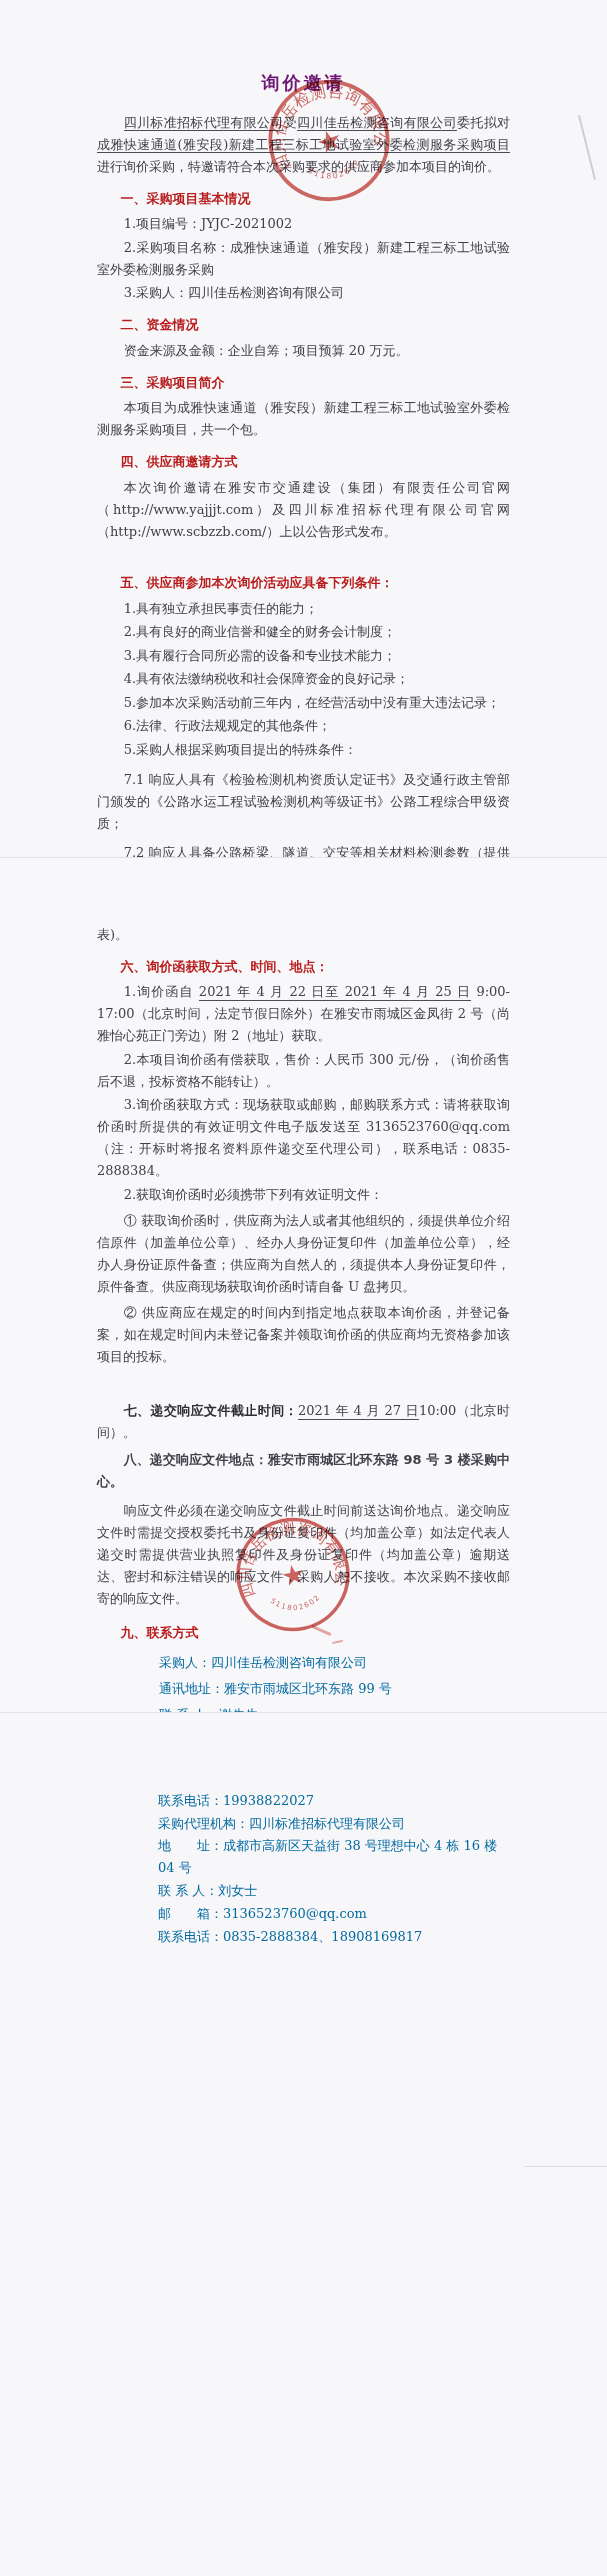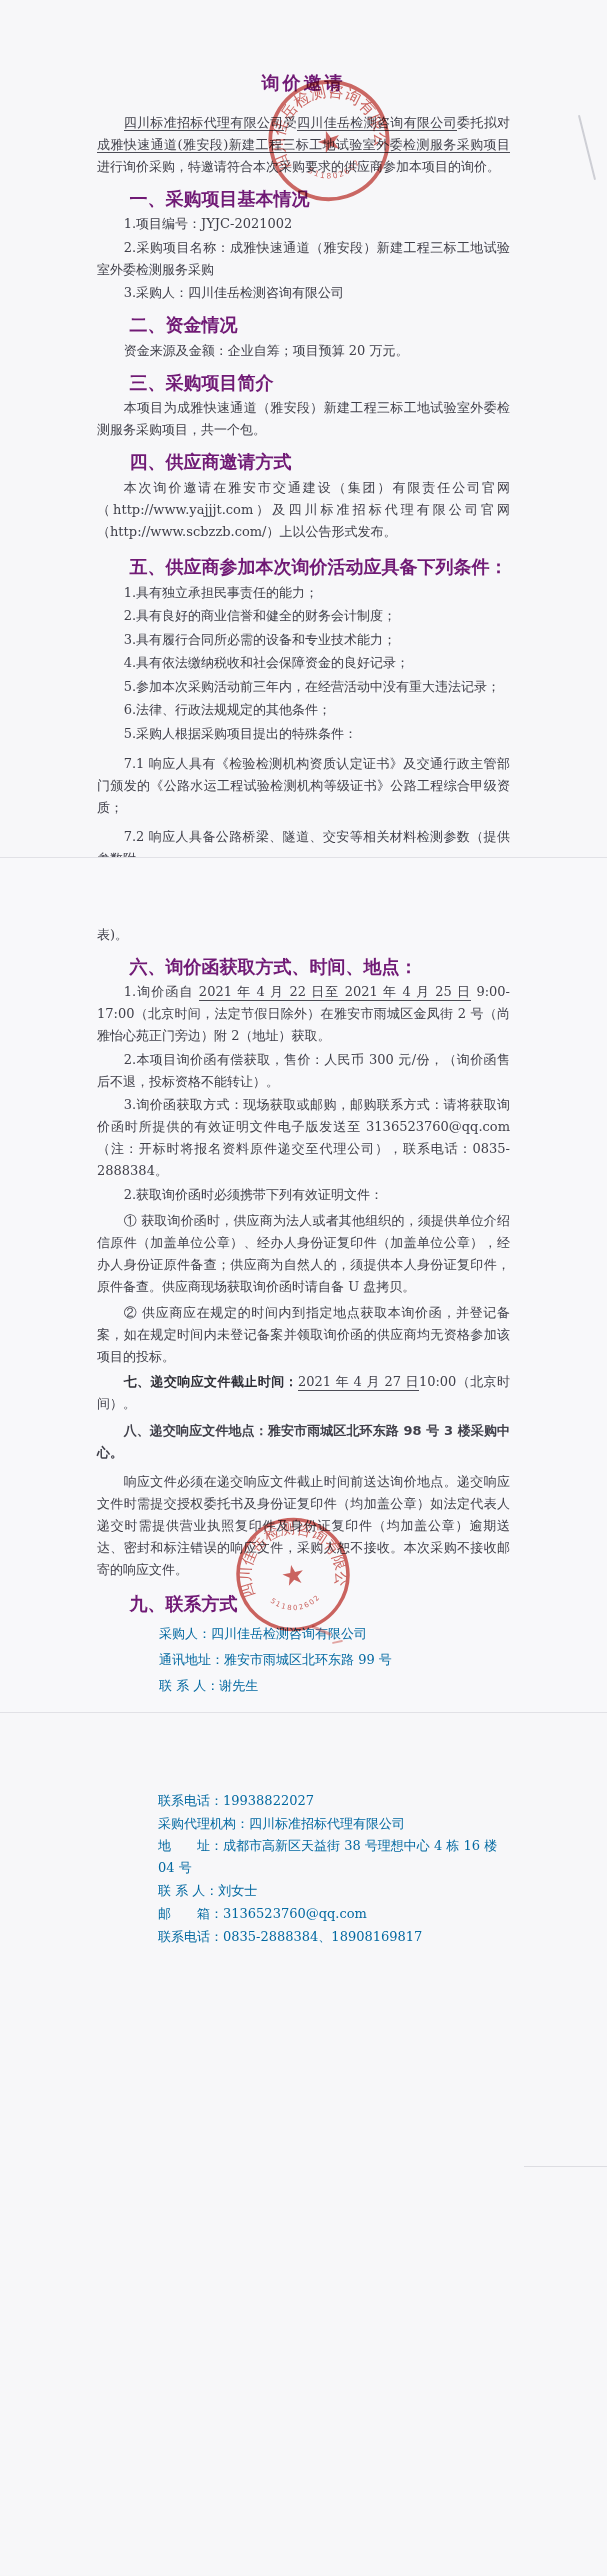--- a/index.html
+++ b/index.html
@@ -40,23 +40,23 @@
     line-height: 22px;
     color: #40404a;
     text-align: justify;
     text-indent: 2.05em;
   }
   p.no-indent { text-indent: 0; }
   .sec-heading {
     margin: 10px 0 4.6px 0;
     font-family: "DejaVu Sans", "Liberation Sans", sans-serif;
     font-weight: bold;
-    font-size: 18px;
+    font-size: 13px;
     line-height: 21px;
-    color: #701a75;
+    color: #b91c1c;
     text-indent: 1.8em;
   }
   .hei {
     font-family: "DejaVu Sans", "Liberation Sans", sans-serif;
     font-weight: bold;
     color: #2e2e36;
   }
   u.fill {
     text-decoration: none;
     border-bottom: 1.1px solid #4c4c56;
@@ -131,21 +131,21 @@
 
   <h2 class="sec-heading">二、资金情况</h2>
   <p class="body">资金来源及金额：企业自筹；项目预算 20 万元。</p>
 
   <h2 class="sec-heading">三、采购项目简介</h2>
   <p class="body">本项目为成雅快速通道（雅安段）新建工程三标工地试验室外委检测服务采购项目，共一个包。</p>
 
   <h2 class="sec-heading">四、供应商邀请方式</h2>
   <p class="body">本次询价邀请在雅安市交通建设（集团）有限责任公司官网（http://www.yajjjt.com）及四川标准招标代理有限公司官网（http://www.scbzzb.com/）上以公告形式发布。</p>
 
-  <h2 class="sec-heading" style="margin-top:13px;">五、供应商参加本次询价活动应具备下列条件：</h2>
+  <h2 class="sec-heading" style="margin-top:29px;">五、供应商参加本次询价活动应具备下列条件：</h2>
   <p class="body">1.具有独立承担民事责任的能力；</p>
   <p class="body">2.具有良好的商业信誉和健全的财务会计制度；</p>
   <p class="body">3.具有履行合同所必需的设备和专业技术能力；</p>
   <p class="body">4.具有依法缴纳税收和社会保障资金的良好记录；</p>
   <p class="body">5.参加本次采购活动前三年内，在经营活动中没有重大违法记录；</p>
   <p class="body">6.法律、行政法规规定的其他条件；</p>
   <p class="body">5.采购人根据采购项目提出的特殊条件：</p>
   <p class="body" style="margin-top:8.3px;">7.1 响应人具有《检验检测机构资质认定证书》及交通行政主管部门颁发的《公路水运工程试验检测机构等级证书》公路工程综合甲级资质；</p>
   <p class="body" style="margin-top:6.8px;">7.2 响应人具备公路桥梁、隧道、交安等相关材料检测参数（提供参数附</p>
 </div>
@@ -172,21 +172,21 @@
   <p class="body no-indent">表)。</p>
 
   <h2 class="sec-heading">六、询价函获取方式、时间、地点：</h2>
   <p class="body"><span>1.询价函自 </span><u class="fill">2021 年 4 月 22 日至 2021 年 4 月 25 日</u><span> 9:00-17:00（北京时间，法定节假日除外）在雅安市雨城区金凤街 2 号（尚雅怡心苑正门旁边）附 2（地址）获取。</span></p>
   <p class="body">2.本项目询价函有偿获取，售价：人民币 300 元/份，（询价函售后不退，投标资格不能转让）。</p>
   <p class="body">3.询价函获取方式：现场获取或邮购，邮购联系方式：请将获取询价函时所提供的有效证明文件电子版发送至 3136523760@qq.com（注：开标时将报名资料原件递交至代理公司），联系电话：0835-2888384。</p>
   <p class="body">2.获取询价函时必须携带下列有效证明文件：</p>
   <p class="body" style="margin-top:4.6px;">① 获取询价函时，供应商为法人或者其他组织的，须提供单位介绍信原件（加盖单位公章）、经办人身份证复印件（加盖单位公章），经办人身份证原件备查；供应商为自然人的，须提供本人身份证复印件，原件备查。供应商现场获取询价函时请自备 U 盘拷贝。</p>
   <p class="body" style="margin-top:3.8px;">② 供应商应在规定的时间内到指定地点获取本询价函，并登记备案，如在规定时间内未登记备案并领取询价函的供应商均无资格参加该项目的投标。</p>
 
-  <p class="body" style="margin-top:3px;"><span class="hei">七、递交响应文件截止时间：</span><u class="fill">2021 年 4 月 27 日</u><span>10:00（北京时间）。</span></p>
+  <p class="body" style="margin-top:32px;"><span class="hei">七、递交响应文件截止时间：</span><u class="fill">2021 年 4 月 27 日</u><span>10:00（北京时间）。</span></p>
 
   <p class="body hei" style="margin-top:4.6px;">八、递交响应文件地点：雅安市雨城区北环东路 98 号 3 楼采购中心。</p>
   <p class="body" style="margin-top:7.6px;">响应文件必须在递交响应文件截止时间前送达询价地点。递交响应文件时需提交授权委托书及身份证复印件（均加盖公章）如法定代表人递交时需提供营业执照复印件及身份证复印件（均加盖公章）逾期送达、密封和标注错误的响应文件，采购人恕不接收。本次采购不接收邮寄的响应文件。</p>
 
   <h2 class="sec-heading" style="margin-top:11.4px; margin-bottom:7.6px;">九、联系方式</h2>
   <div class="contact-block">
     <p>采购人：四川佳岳检测咨询有限公司</p>
     <p>通讯地址：雅安市雨城区北环东路 99 号</p>
     <p>联 系 人：谢先生</p>
 

